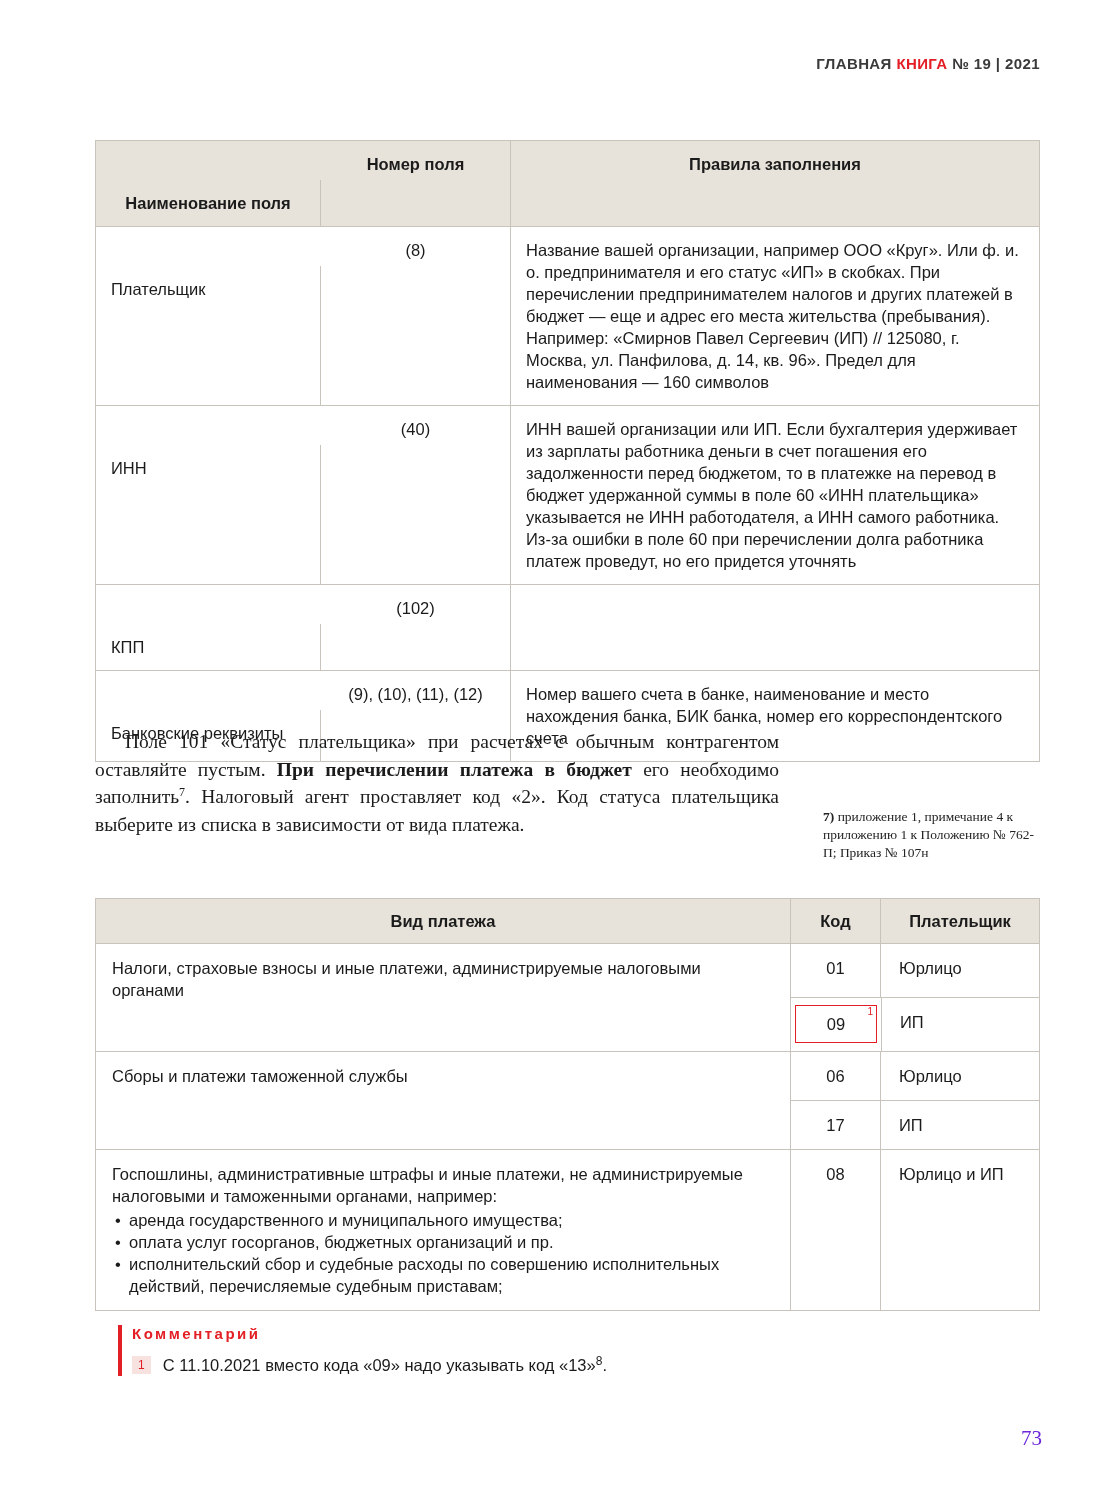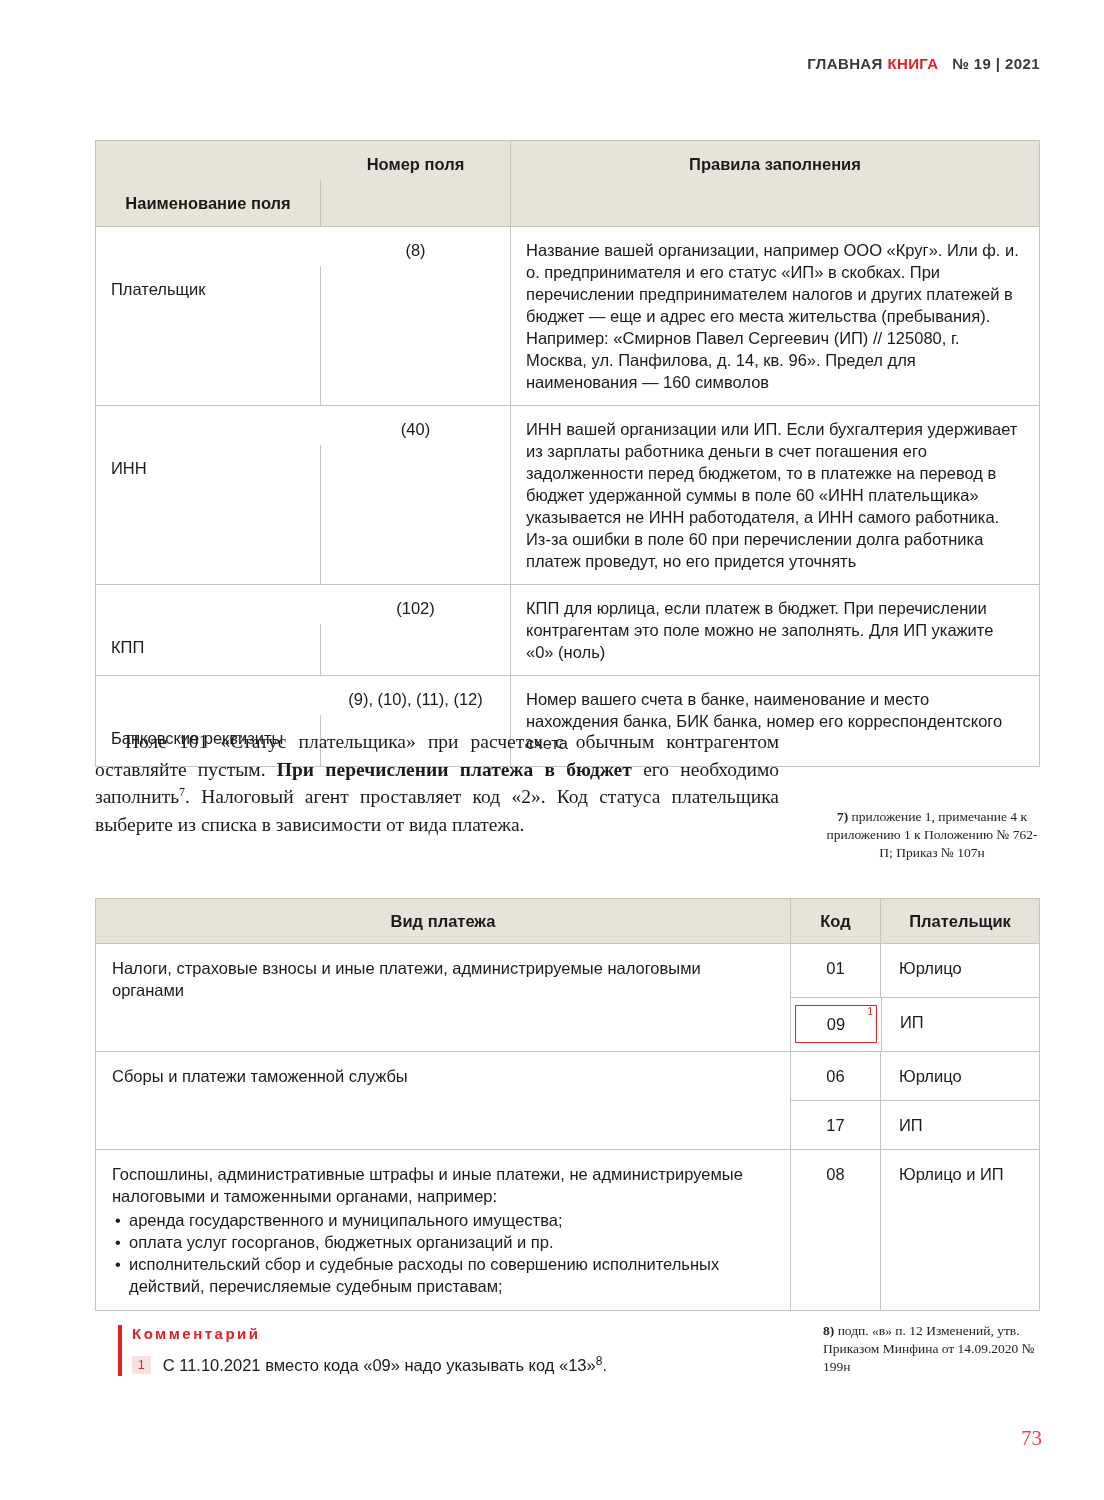--- a/index.html
+++ b/index.html
@@ -19,21 +19,21 @@
     overflow:hidden;
   }
 
   
   .magazine-header{
     position:absolute;top:55px;right:64px;
     font-size:15px;font-weight:bold;letter-spacing:.4px;
     color:#3a3a39;
   }
   .magazine-header .brand-red{color:var(--accent-red);}
-  .magazine-header .issue{font-weight:bold;margin-left:9px;}
+  .magazine-header .issue{font-weight:bold;}
 
   
   .table1{
     position:absolute;left:95px;top:140px;width:945px;
     border:1px solid var(--border-gray);
     font-size:16.5px;line-height:22px;
   }
   .t1-head{display:flex;background:var(--table-header-bg);font-weight:bold;}
   .t1-head > div{padding:12px 14px;text-align:center;}
   .t1-row{display:flex;border-top:1px solid var(--border-gray);}
@@ -54,21 +54,21 @@
   .paragraph b{font-weight:bold;}
   .paragraph sup,.comment sup{font-size:12px;vertical-align:super;line-height:0;}
 
   
   .footnote{
     position:absolute;left:823px;width:218px;
     font-family:"Liberation Serif",serif;
     font-size:13.5px;line-height:18px;color:#242424;
   }
   .footnote .fn-marker{font-weight:bold;}
-  .footnote-7{top:808px;text-align:center;}
+  .footnote-7{top:808px;}
   .footnote-8{top:1322px;}
 
   
   .table2{
     position:absolute;left:95px;top:898px;width:945px;
     border:1px solid var(--border-gray);
     font-size:16.5px;line-height:22px;
   }
   .t2-head{display:flex;background:var(--table-header-bg);font-weight:bold;}
   .t2-head > div{padding:11px 10px;text-align:center;}
@@ -119,21 +119,21 @@
     flex:0 0 auto;
     color:var(--accent-red);background:#f7e2e0;
     font-size:12px;line-height:16px;padding:1px 6px;
     margin:2px 12px 0 0;
   }
 
   
   .page-number{
     position:absolute;right:62px;top:1426px;
     font-family:"Liberation Serif",serif;
-    font-size:21px;color:#ef4444;
+    font-size:21px;color:#6d28d9;
   }
 </style>
 </head>
 <body>
 
 <div class="page">
 
   <div class="magazine-header">
     <span>ГЛАВНАЯ</span>
     <span class="brand-red">КНИГА</span>
@@ -155,21 +155,20 @@
 
     <div class="t1-row">
       <div class="c1">ИНН</div>
       <div class="c2">(40)</div>
       <div class="c3">ИНН вашей организации или ИП. Если бухгалтерия удерживает из зарплаты работника деньги в счет погашения его задолженности перед бюджетом, то в платежке на перевод в бюджет удержанной суммы в поле 60 «ИНН плательщика» указывается не ИНН работодателя, а ИНН самого работника. Из-за ошибки в поле 60 при перечислении долга работника платеж проведут, но его придется уточнять</div>
     </div>
 
     <div class="t1-row">
       <div class="c1">КПП</div>
       <div class="c2">(102)</div>
-      <div class="c3">КПП для юрлица, если платеж в бюджет. При перечислении контрагентам это поле можно не заполнять. Для ИП укажите «0» (ноль)</div>
     </div>
 
     <div class="t1-row">
       <div class="c1">Банковские реквизиты</div>
       <div class="c2">(9), (10), (11), (12)</div>
       <div class="c3">Номер вашего счета в банке, наименование и место нахождения банка, БИК банка, номер его корреспондентского счета</div>
     </div>
   </div>
 
   <p class="paragraph">
@@ -239,19 +238,16 @@
   </div>
 
   <div class="comment">
     <div class="comment-label">Комментарий</div>
     <div class="comment-line">
       <span class="comment-marker">1</span>
       <span><span>С 11.10.2021 вместо кода «09» надо указывать код «13»</span><sup>8</sup><span>.</span></span>
     </div>
   </div>
 
-  <div class="footnote footnote-8">
-    <span class="fn-marker">8)</span><span> подп. «в» п. 12 Изменений, утв. Приказом Минфина от 14.09.2020 № 199н</span>
-  </div>
 
   <div class="page-number">73</div>
 
 </div>
 
 </body></html>

